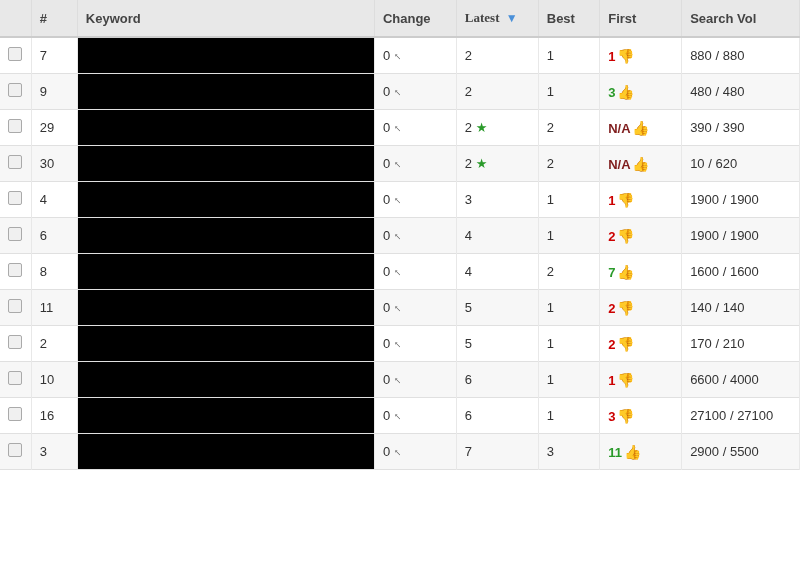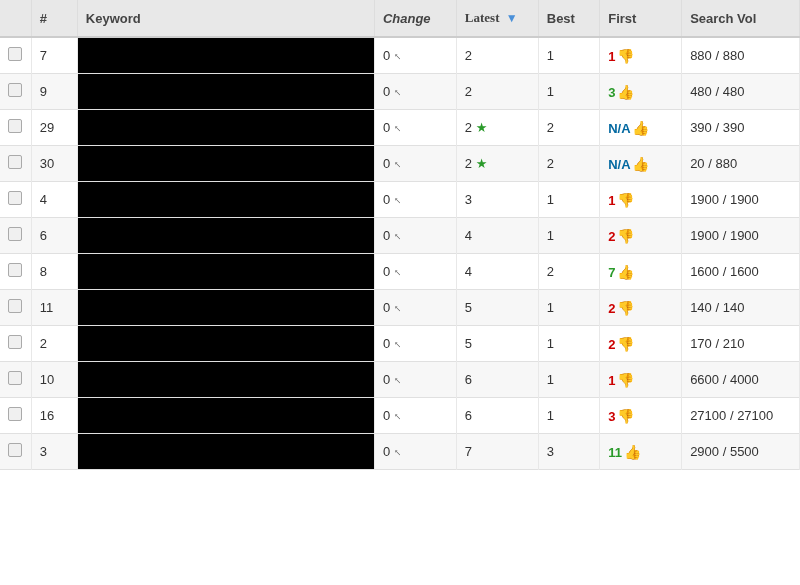--- a/index.html
+++ b/index.html
@@ -29,21 +29,20 @@
       width: 30px;
     }
     thead th.col-hash {
       width: 45px;
     }
     thead th.col-keyword {
       width: 290px;
     }
     thead th.col-change {
       width: 80px;
-      font-style: italic;
     }
     thead th.col-latest {
       width: 80px;
       font-family: Liberation Serif, serif;
     }
     thead th.col-best {
       width: 60px;
     }
     thead th.col-first {
       width: 80px;
@@ -87,21 +86,21 @@
     }
     .red-val {
       color: #cc0000;
       font-weight: bold;
     }
     .green-val {
       color: #2a9a2a;
       font-weight: bold;
     }
     .na-val {
-      color: #0369a1;
+      color: #7f1d1d;
       font-weight: bold;
     }
     .thumb-icon {
       font-size: 14px;
       margin-left: 2px;
     }
     .thumb-up {
       color: #2a9a2a;
     }
     .thumb-down {
@@ -167,21 +166,21 @@
         <td>390 / 390</td>
       </tr>
       <tr>
         <td class="checkbox-cell"><span class="checkbox"></span></td>
         <td>30</td>
         <td class="keyword-cell">&nbsp;</td>
         <td>0 <span style="font-size:11px;color:#555;transform:rotate(-45deg);display:inline-block;">↑</span></td>
         <td><span class="latest-val">2</span><span class="green-star"> ★</span></td>
         <td>2</td>
         <td><span class="na-val">N/A</span><span class="thumb-icon thumb-up">👍</span></td>
-        <td>20 / 880</td>
+        <td>10 / 620</td>
       </tr>
       <tr>
         <td class="checkbox-cell"><span class="checkbox"></span></td>
         <td>4</td>
         <td class="keyword-cell">&nbsp;</td>
         <td>0 <span style="font-size:11px;color:#555;transform:rotate(-45deg);display:inline-block;">↑</span></td>
         <td><span class="latest-val">3</span></td>
         <td>1</td>
         <td><span class="red-val">1</span><span class="thumb-icon thumb-down">👎</span></td>
         <td>1900 / 1900</td>

